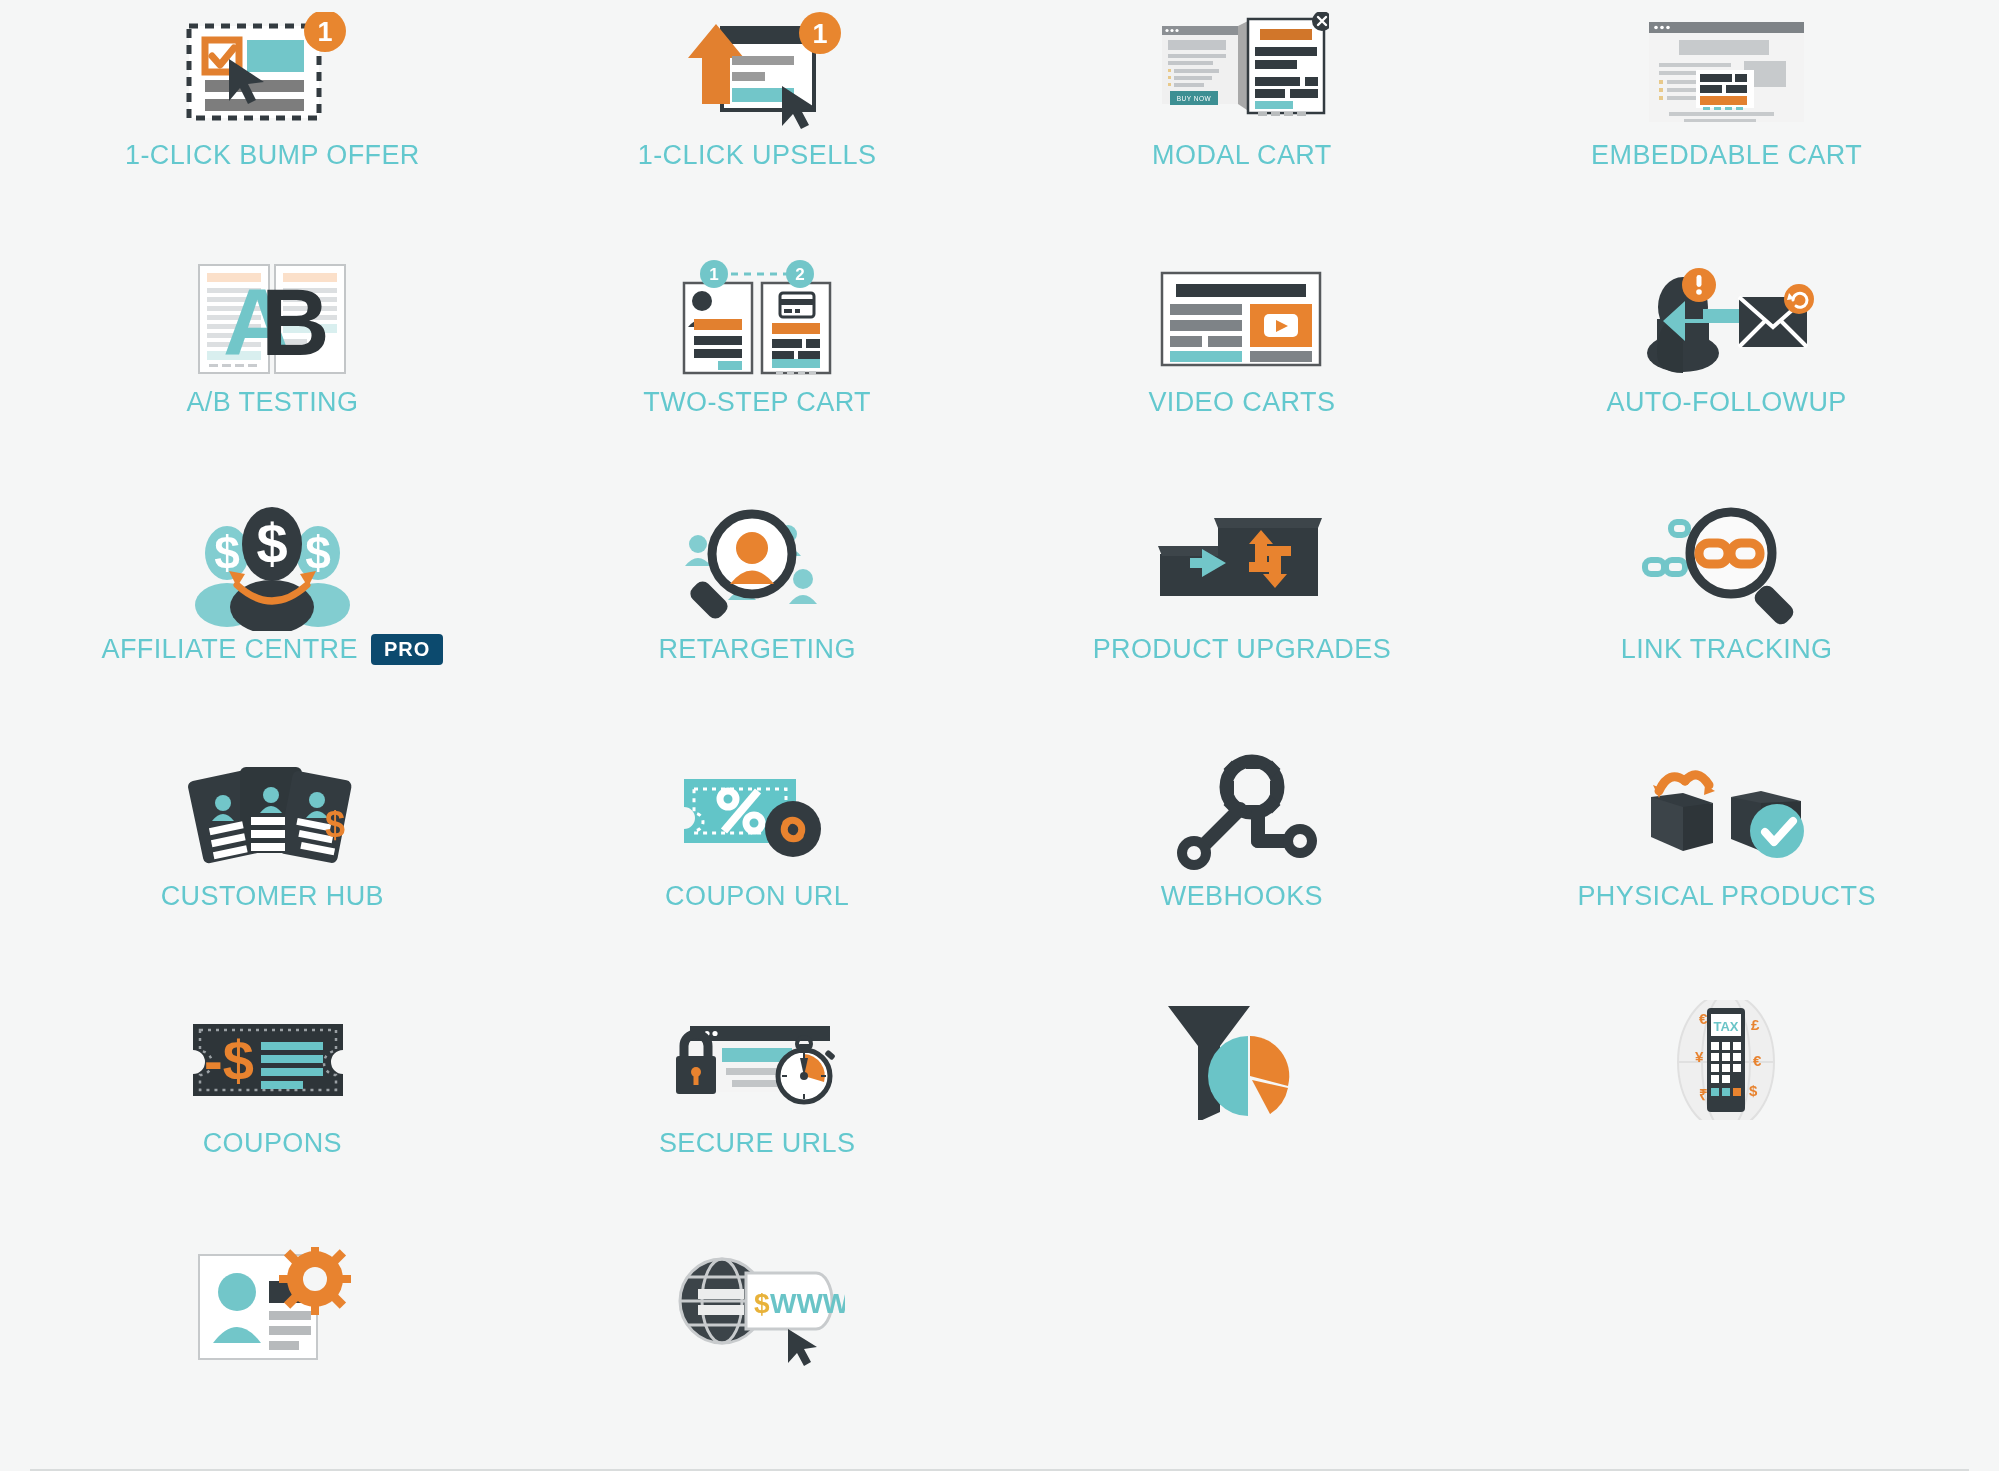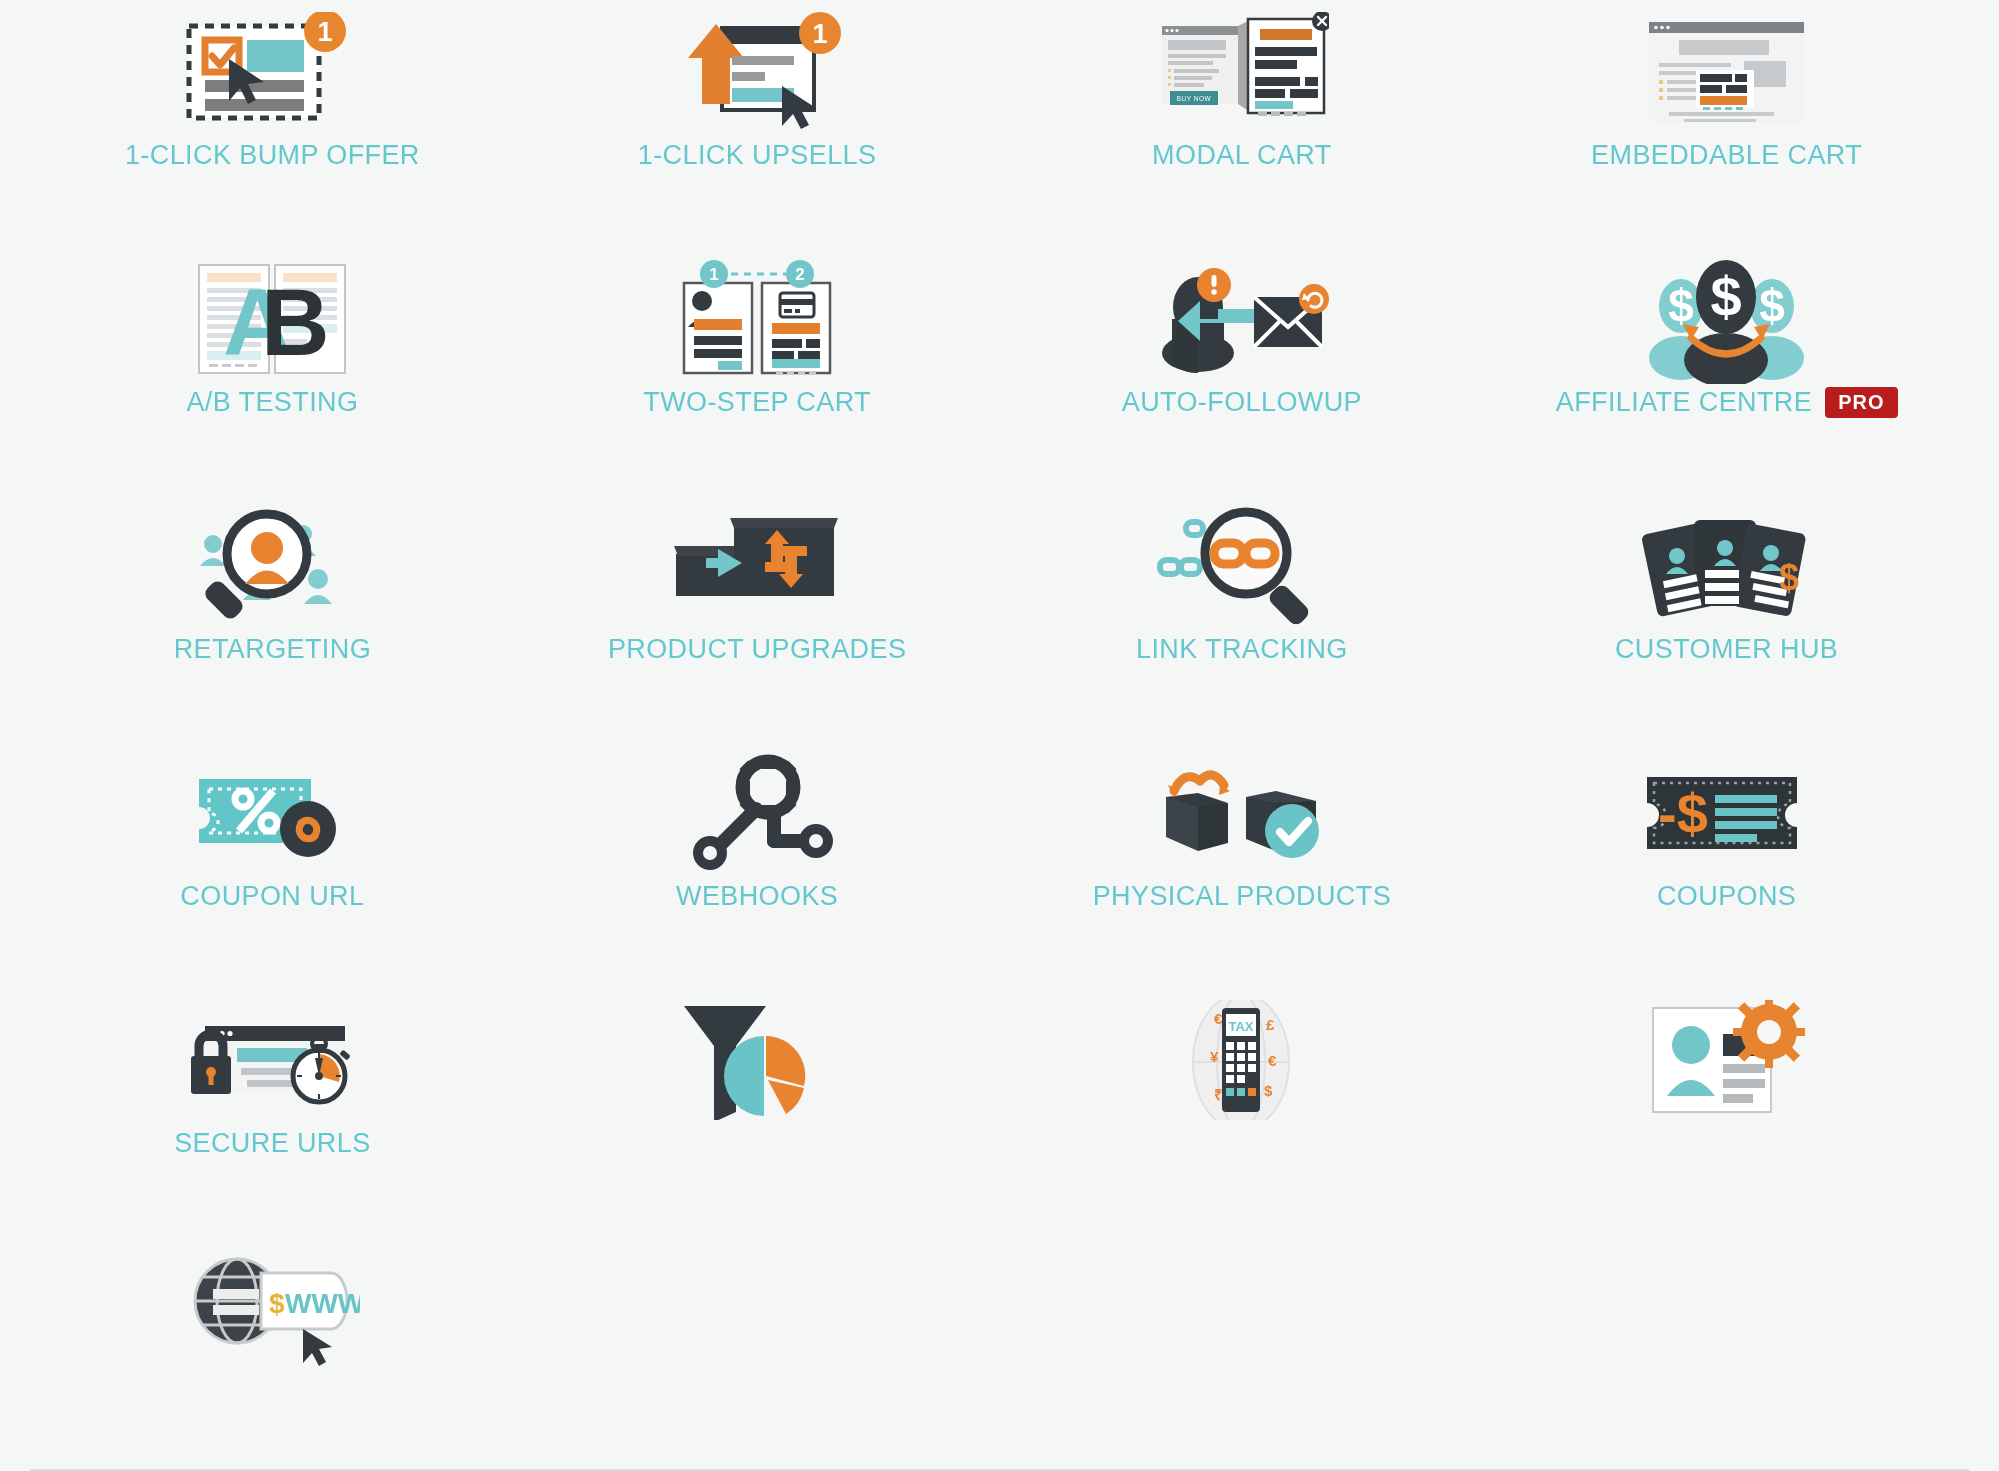--- a/index.html
+++ b/index.html
@@ -48,21 +48,21 @@
   }
   .label {
     color: #63c8ce;
     font-size: 27px;
     letter-spacing: 0.4px;
     font-weight: 400;
     white-space: nowrap;
     text-align: left;
   }
   .badge {
-    background: #b91c1c;
+    background: #0c4a6e;
     color: #ffffff;
     font-size: 20px;
     font-weight: 700;
     letter-spacing: 1px;
     padding: 5px 13px 6px 13px;
     border-radius: 4px;
     line-height: 1;
   }
   .bottom-rule {
     position: absolute;
@@ -269,20 +269,40 @@
   <text x="130" y="21" font-size="17" font-weight="700" font-family="Liberation Sans, sans-serif" fill="#fff" text-anchor="middle">2</text>
  </svg>
         </div>
         <div class="label-row">
           <span class="label">TWO-STEP CART</span>
         </div>
       </div>
       <div class="cell">
         <div class="icon-wrap">
  <svg width="175" height="120" viewBox="0 0 175 120">
+  <rect x="8" y="14" width="158" height="92" fill="#fff" stroke="#56595c" stroke-width="2.5"></rect>
+  <rect x="22" y="25" width="130" height="13" fill="#333b40"></rect>
+  <rect x="16" y="45" width="72" height="11" fill="#7e8387"></rect>
+  <rect x="16" y="61" width="72" height="11" fill="#7e8387"></rect>
+  <rect x="16" y="77" width="32" height="11" fill="#7e8387"></rect>
+  <rect x="54" y="77" width="34" height="11" fill="#7e8387"></rect>
+  <rect x="16" y="92" width="72" height="11" fill="#72c6c9"></rect>
+  <rect x="96" y="45" width="62" height="43" fill="#e8832f"></rect>
+  <rect x="110" y="55" width="34" height="23" rx="5" fill="#fff"></rect>
+  <path d="M122 61 l12 6 l-12 6 z" fill="#e8832f"></path>
+  <rect x="96" y="92" width="62" height="11" fill="#7e8387"></rect>
+ </svg>
+        </div>
+        <div class="label-row">
+          <span class="label">VIDEO CARTS</span>
+        </div>
+      </div>
+      <div class="cell">
+        <div class="icon-wrap">
+ <svg width="175" height="120" viewBox="0 0 175 120">
   <ellipse cx="44" cy="94" rx="36" ry="19" fill="#333b40"></ellipse>
   <ellipse cx="44" cy="48" rx="25" ry="30" fill="#333b40"></ellipse>
   <rect x="18" y="60" width="52" height="36" fill="#333b40"></rect>
   <path d="M44 58 l0 56 q -26 0 -26 -20 q0 -36 26 -36 z" fill="#2f373b"></path>
   <path d="M46 66 l0 -18 l-22 20 l22 20 l0 -18 l56 0 l0 -4 z" fill="#72c6c9" transform="translate(0,-6)"></path>
   <rect x="64" y="50" width="46" height="10" fill="#72c6c9"></rect>
   <rect x="100" y="38" width="68" height="50" fill="#333b40"></rect>
   <path d="M100 38 L134 68 L168 38" fill="none" stroke="#fff" stroke-width="4"></path>
   <path d="M100 88 L126 62 M168 88 L142 62" stroke="#fff" stroke-width="4"></path>
   <circle cx="60" cy="26" r="17" fill="#e8832f"></circle>

